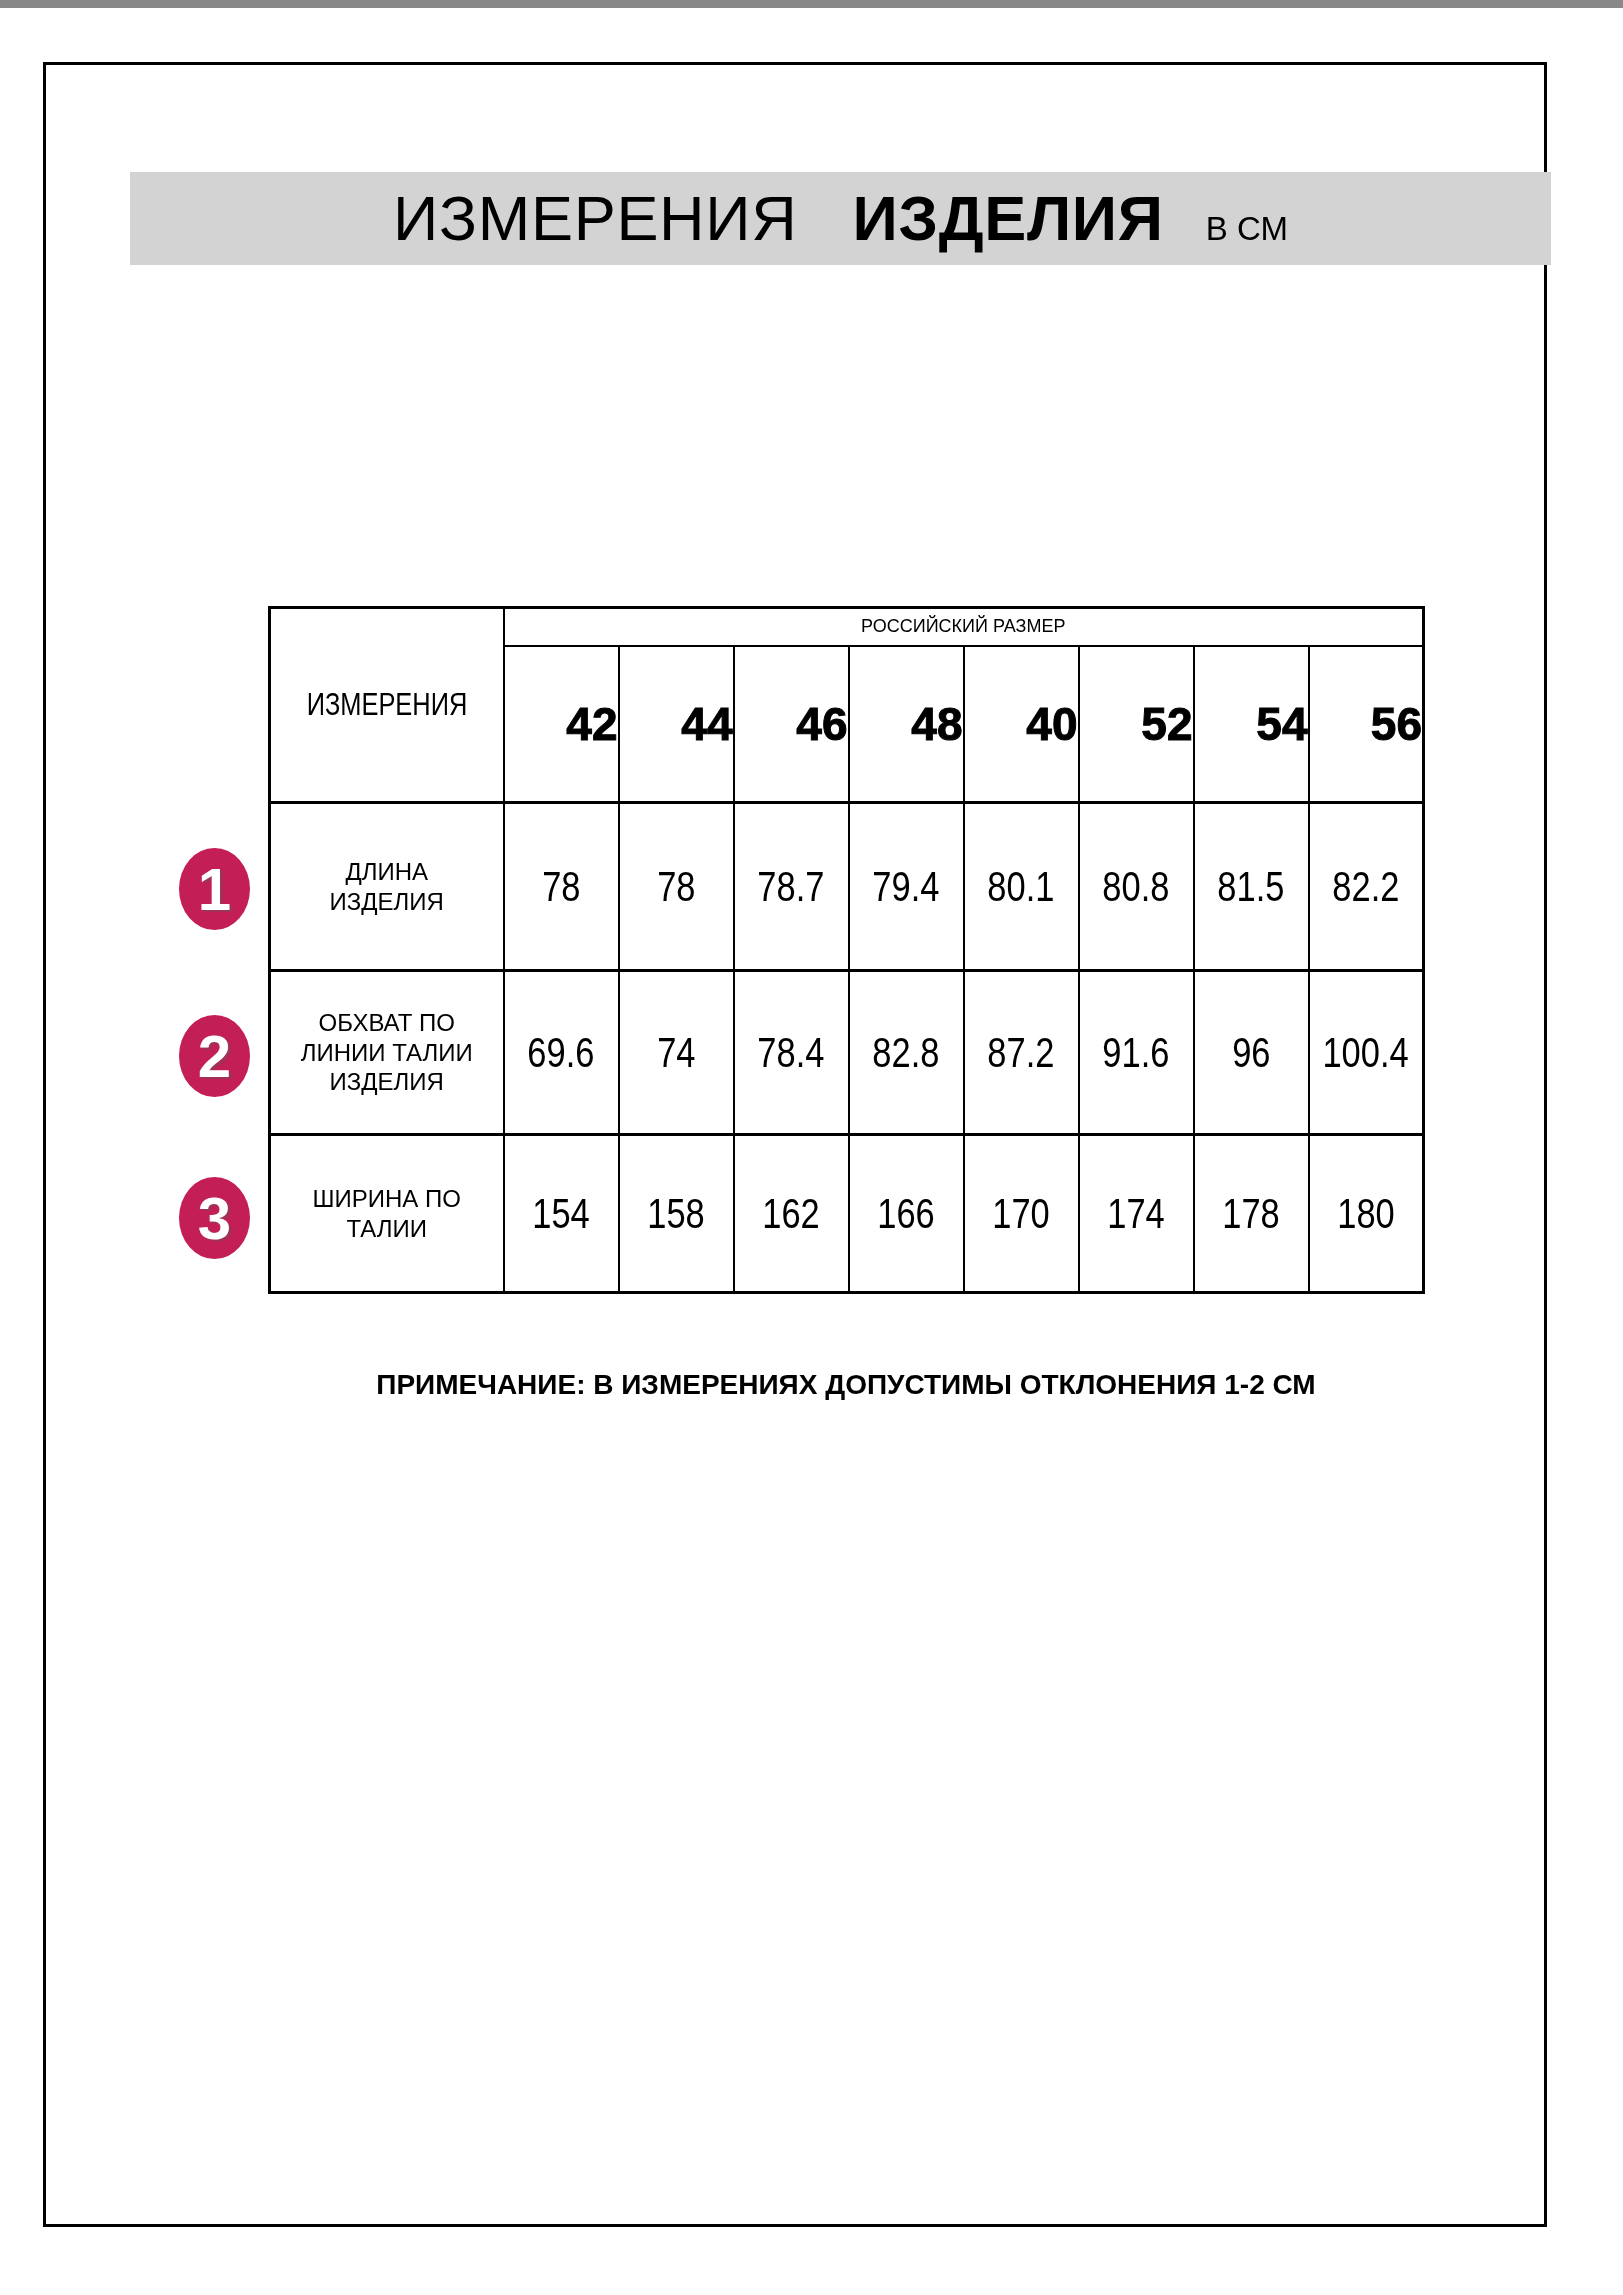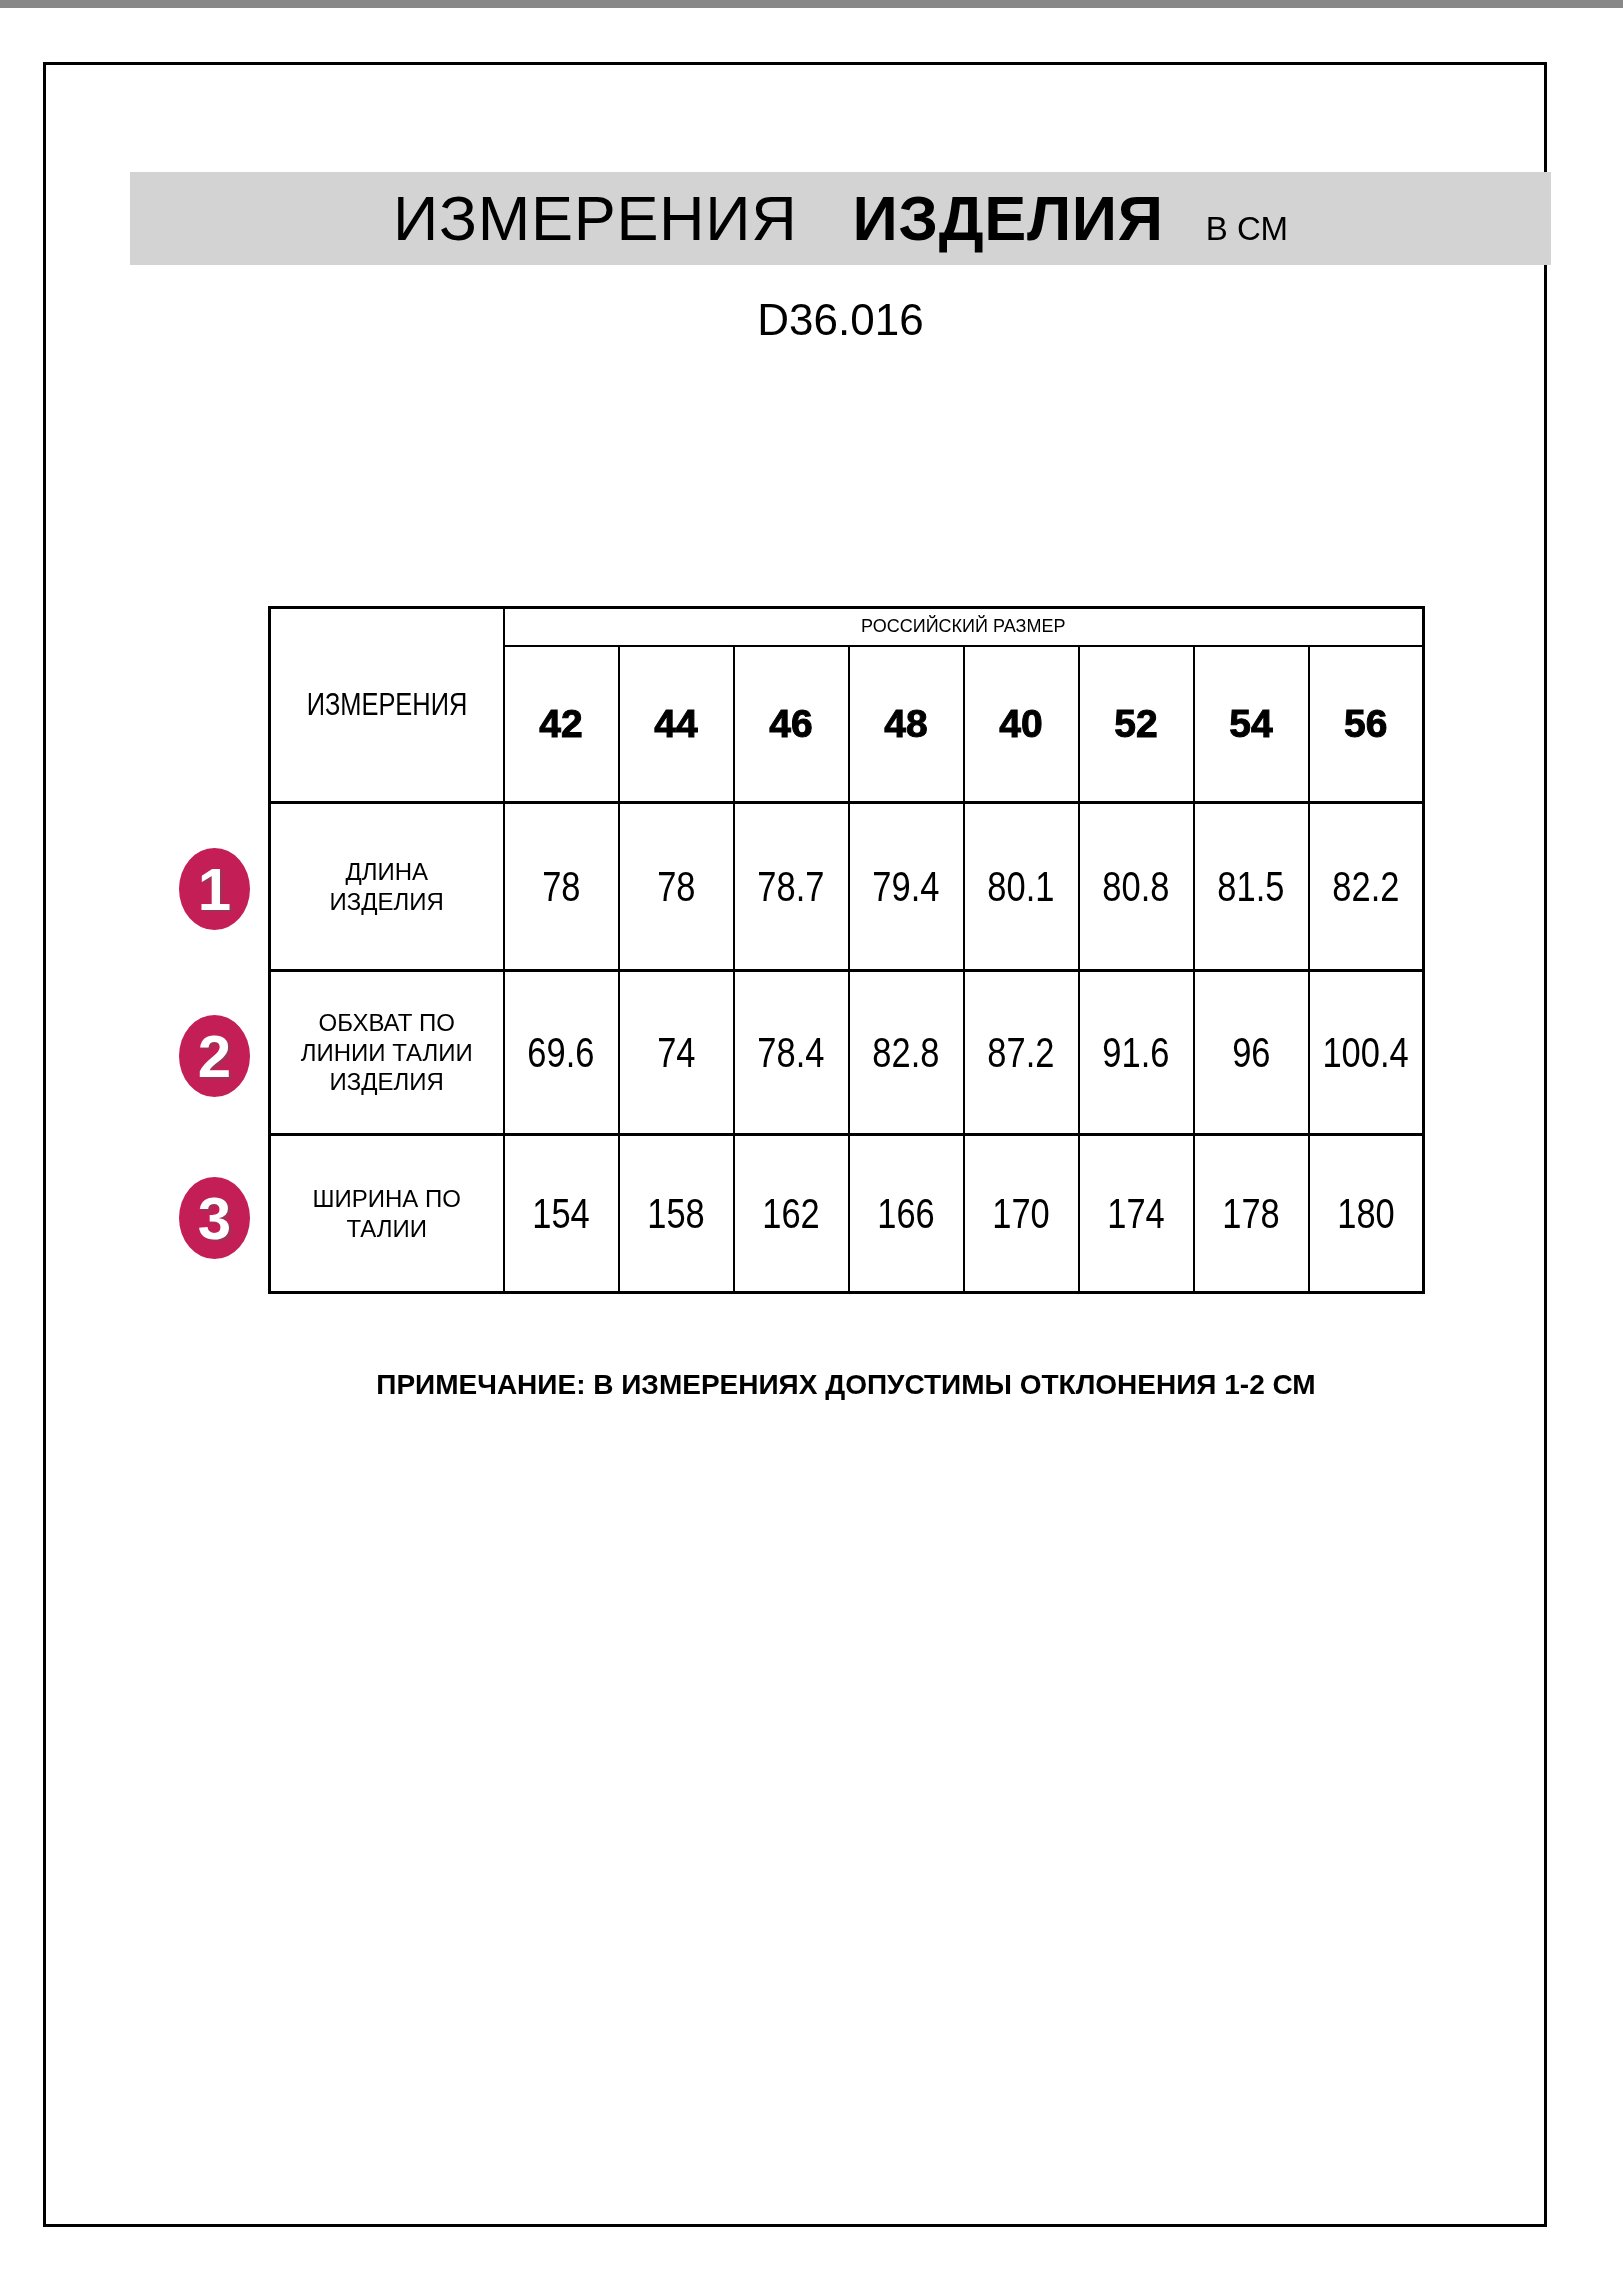--- a/index.html
+++ b/index.html
@@ -38,21 +38,21 @@
     text-align:center; vertical-align:middle; padding:0;
   }
   col.c0 { width:234px; }
   col.cs { width:115px; }
   tr.hr1 { height:38px; }
   td.group { font-size:18px; border-bottom-width:2.6px; }
   td.corner { border-bottom-width:3.9px; }
   td.corner .cond { font-size:31px; }
   tr.hr2 { height:157px; }
   tr.hr2 td.size {
-    border-bottom-width:3.9px; font-size:39px; font-weight:700;
+    border-bottom-width:3.9px; font-size:46px; font-weight:700;text-align:right;
     -webkit-text-stroke:1px #000;
   }
   tr.data td { border-bottom-width:3.9px; }
   tr.r1 { height:168px; }
   tr.r2 { height:164px; }
   tr.r3 { height:158px; }
   tr.r3 td { border-bottom-width:2px; }
   .lbl {
     max-width:196px; margin:0 auto; font-size:24px; line-height:29.4px; font-weight:400;
   }
@@ -75,21 +75,20 @@
 </head>
 <body>
 
 <div class="page">
   <div class="frame">
 
     <div class="banner">
       <span class="t1">ИЗМЕРЕНИЯ</span><span class="t2">ИЗДЕЛИЯ</span><span class="t3">В СМ</span>
     </div>
 
-    <div class="code">D36.016</div>
 
 
     <table class="size-table">
       <colgroup>
         <col class="c0">
           <col class="cs">
           <col class="cs">
           <col class="cs">
           <col class="cs">
           <col class="cs">

